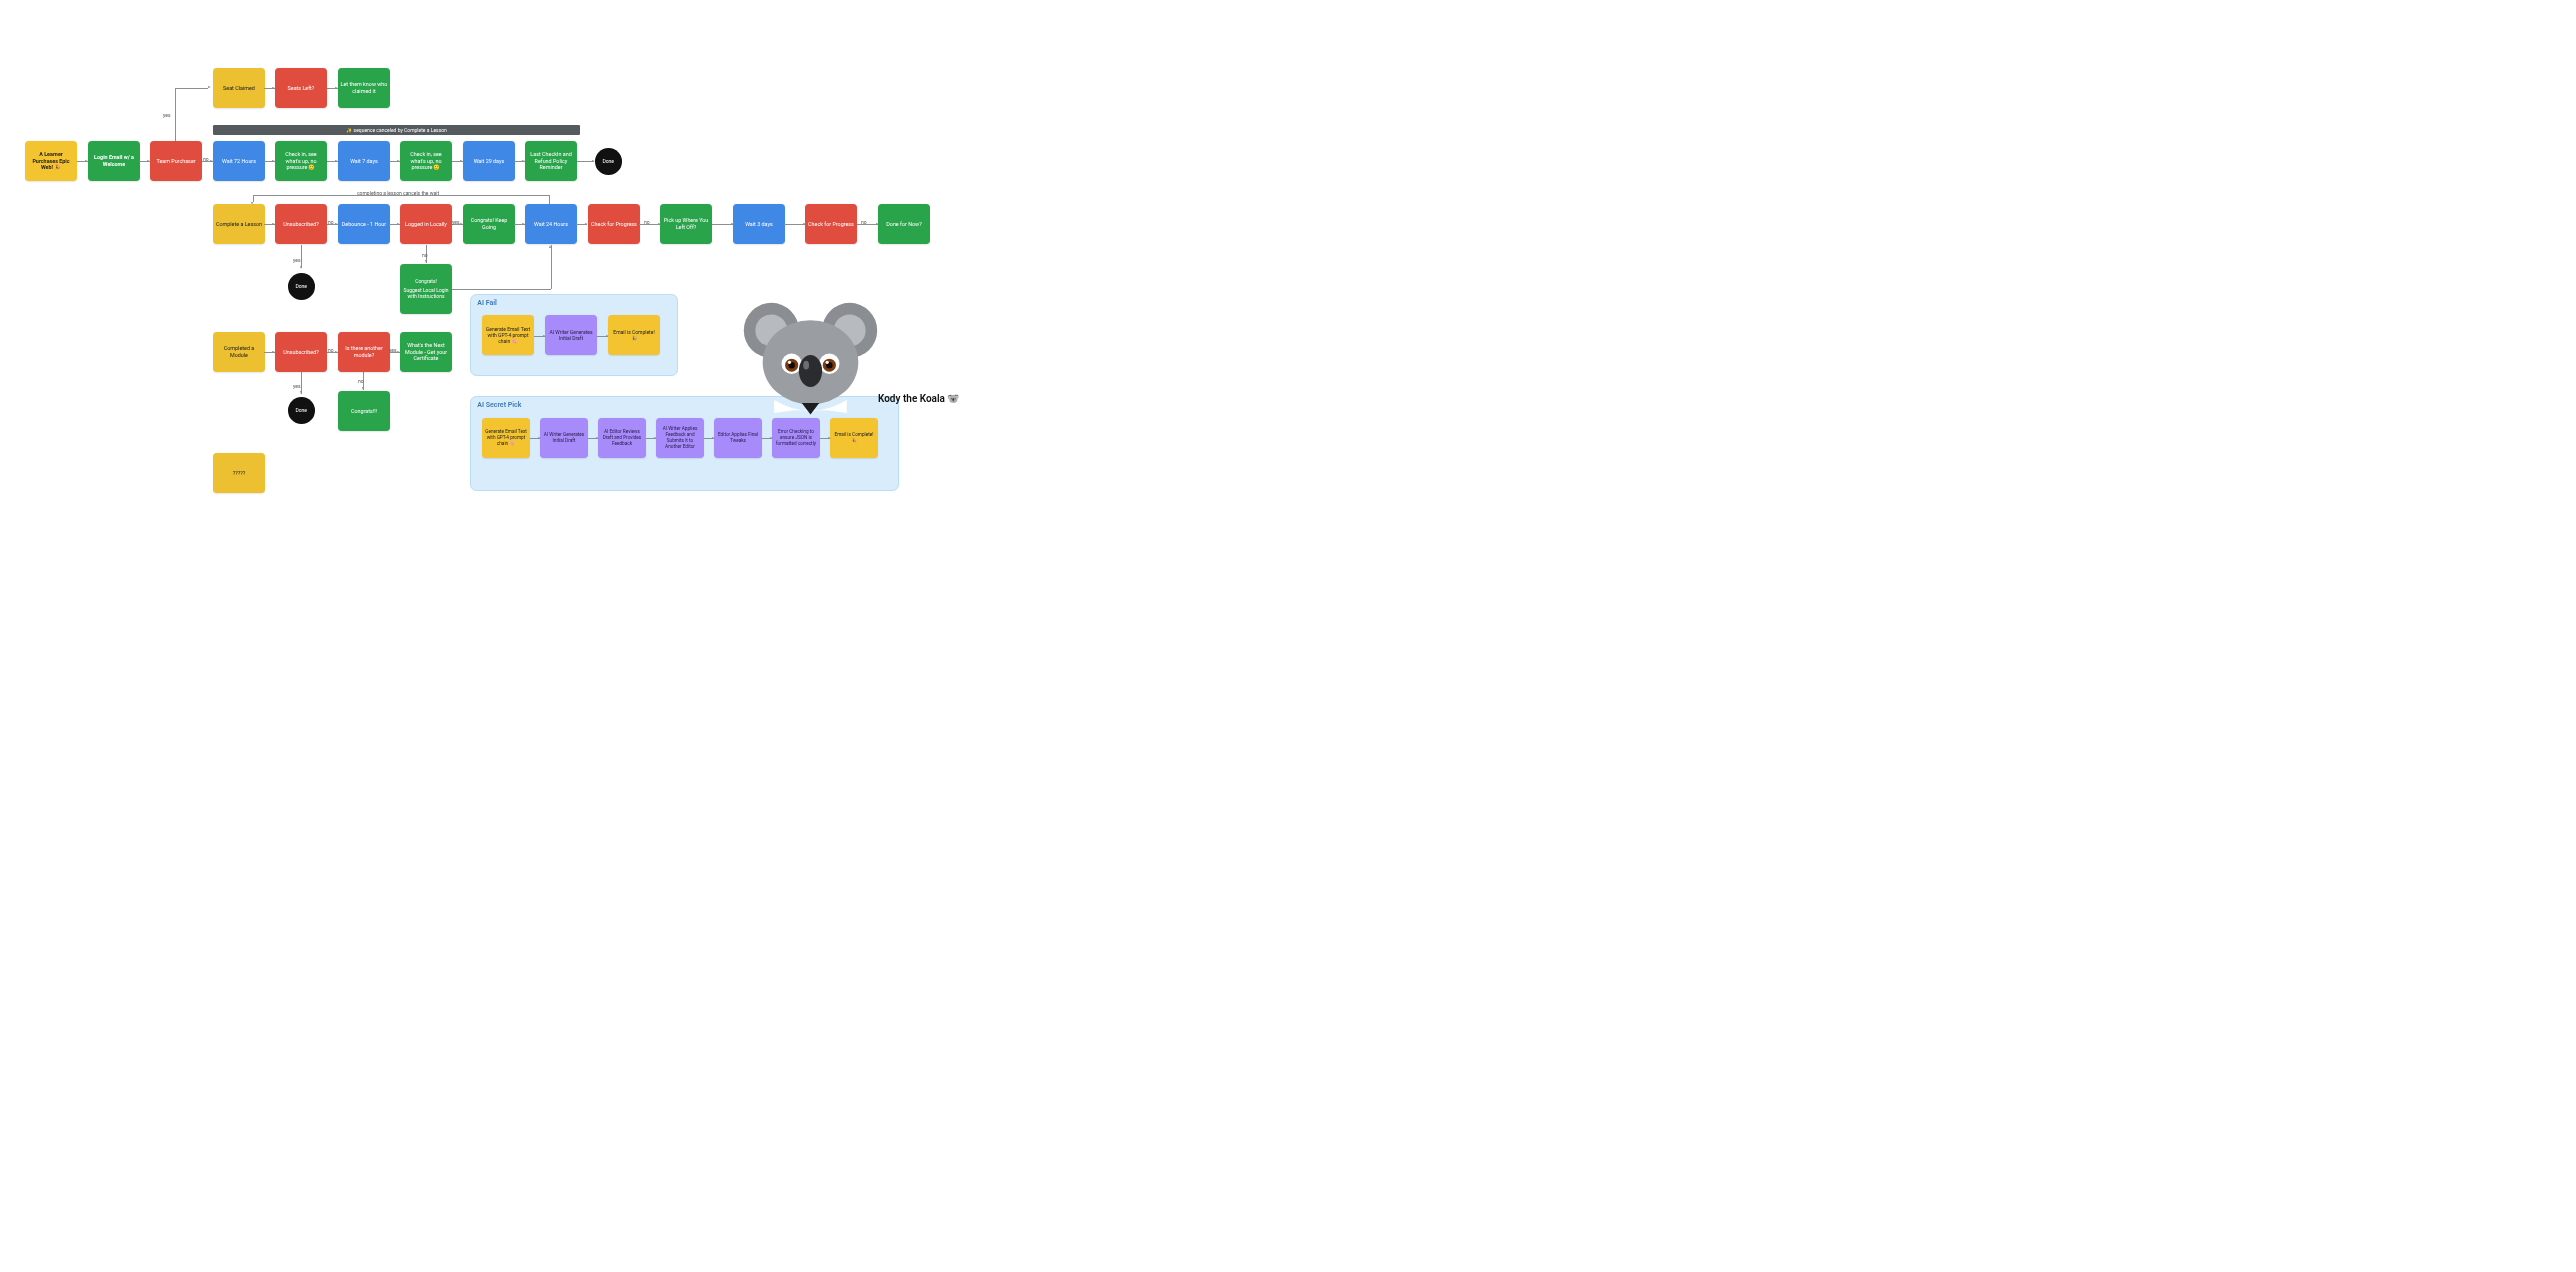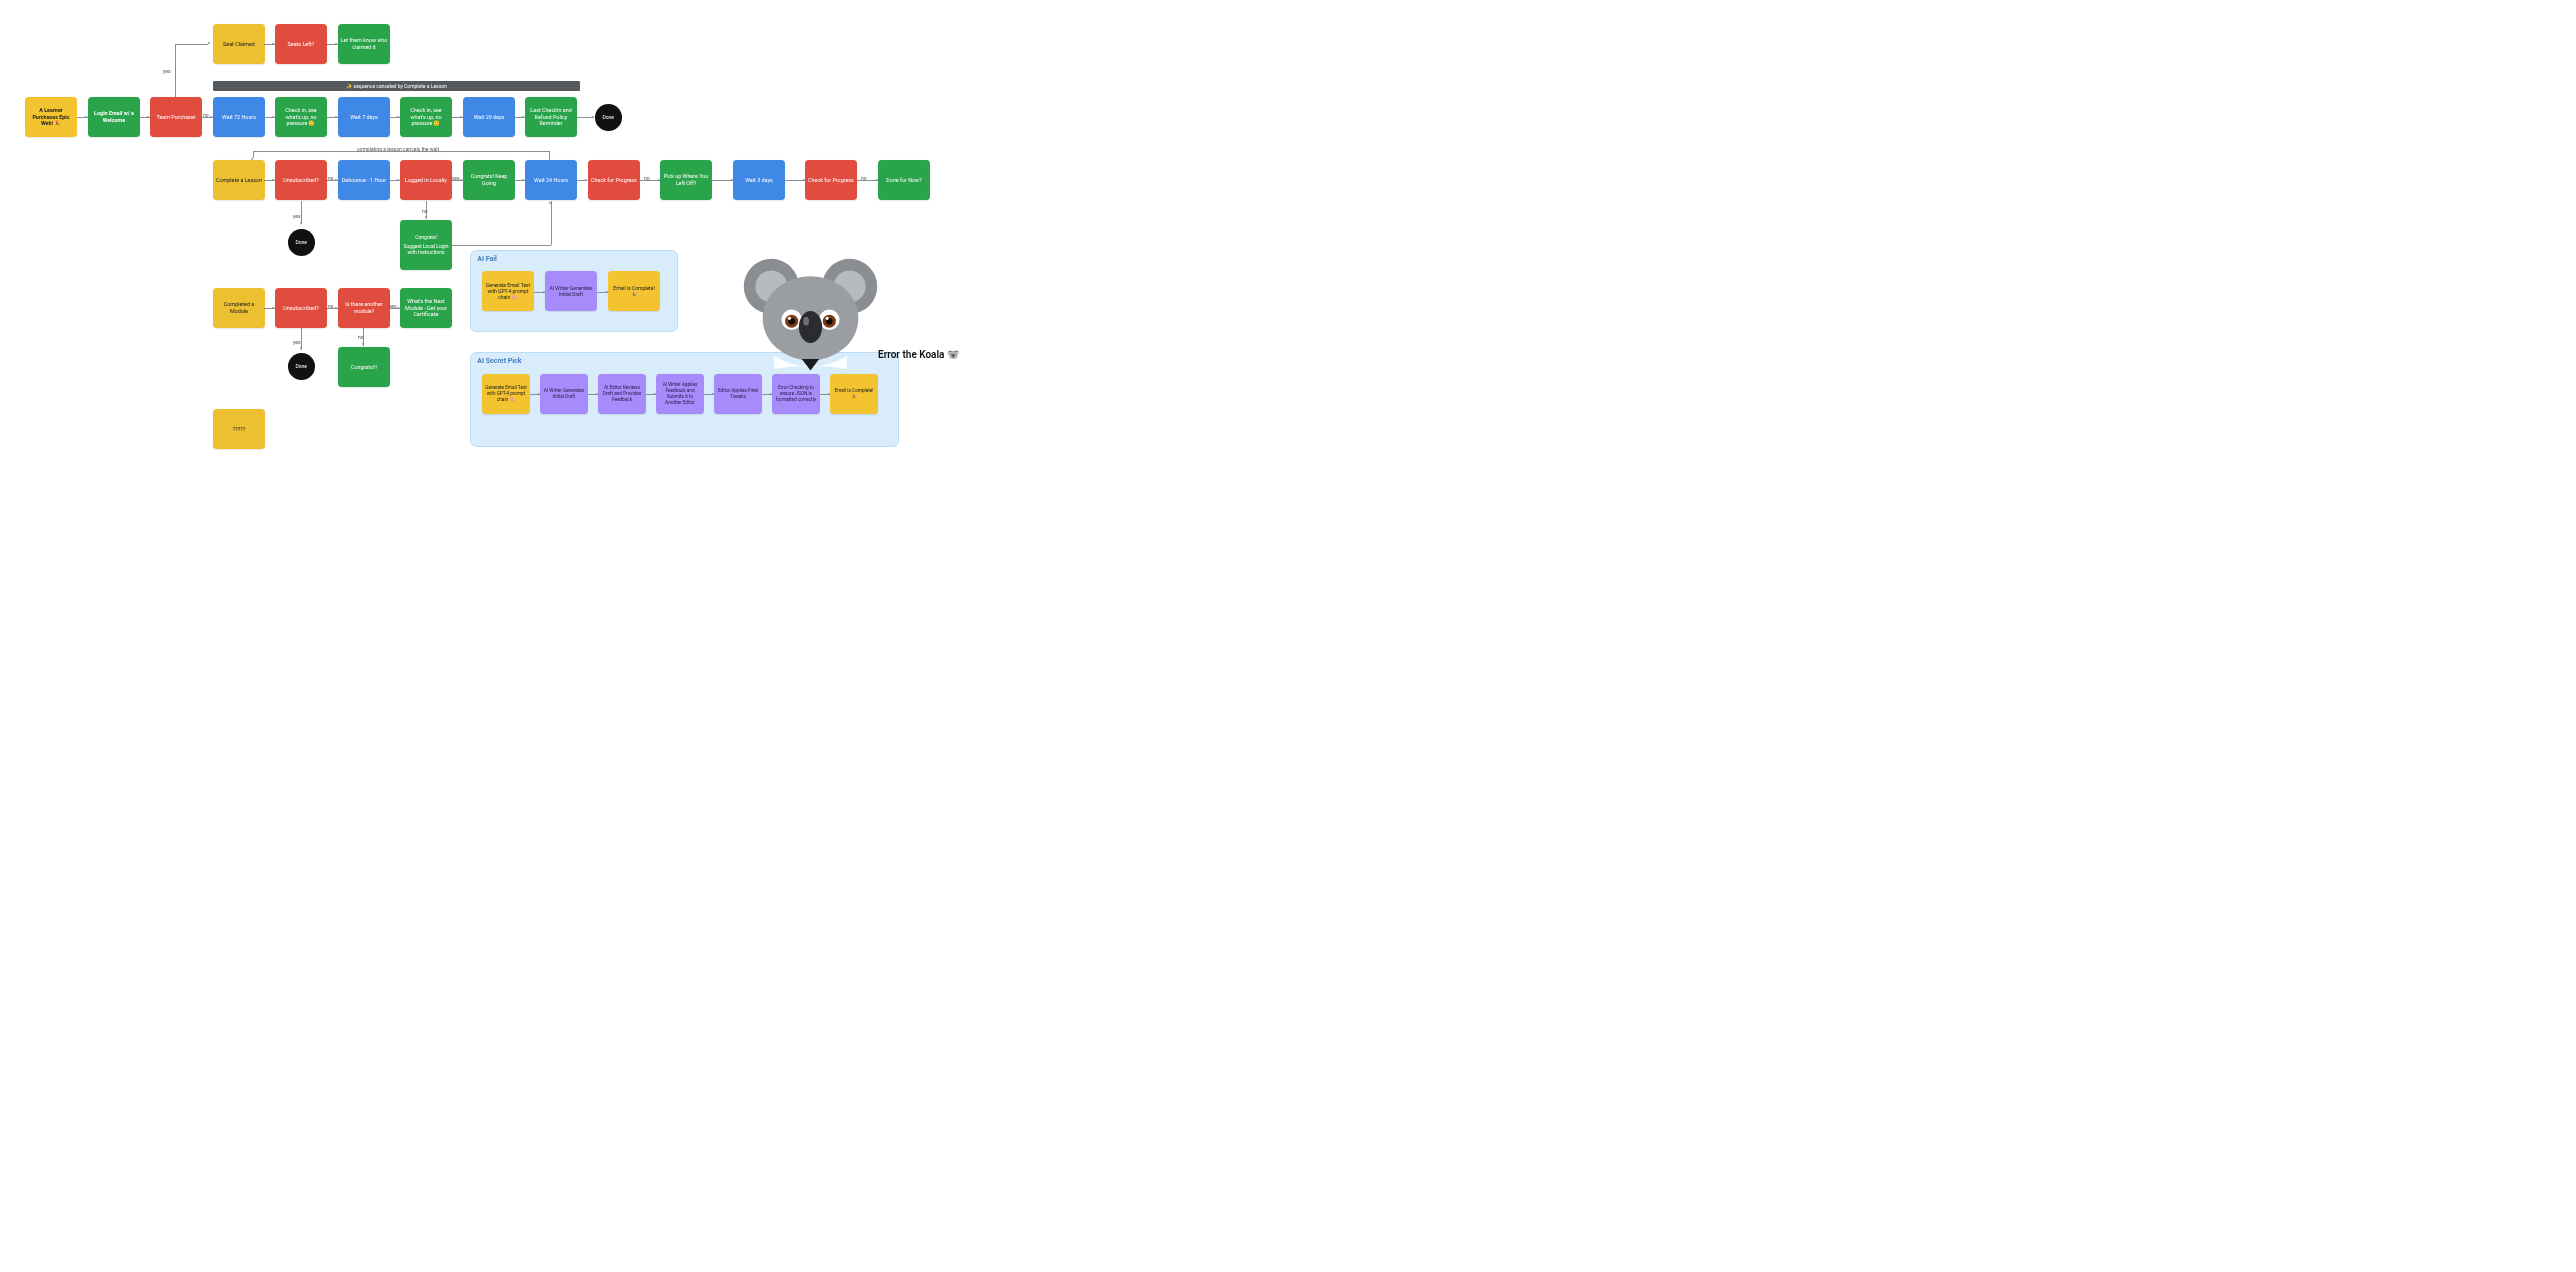--- a/index.html
+++ b/index.html
@@ -6,20 +6,21 @@
     margin: 0;
     padding: 0;
     background: #ffffff;
     font-family: -apple-system, BlinkMacSystemFont, "Segoe UI", Roboto, Helvetica, Arial, sans-serif;
     color: #fff;
   }
   .canvas {
     position: relative;
     width: 984px;
     height: 492px;
+    margin-top: 44px;
   }
   .node {
     position: absolute;
     width: 52px;
     height: 40px;
     border-radius: 3.8px;
     display: flex;
     align-items: center;
     justify-content: center;
     text-align: center;
@@ -290,16 +291,16 @@
     <circle cx="74" cy="112" r="9" fill="#7a3b12"></circle>
     <circle cx="126" cy="112" r="9" fill="#7a3b12"></circle>
     <circle cx="74" cy="112" r="4.5" fill="#120a04"></circle>
     <circle cx="126" cy="112" r="4.5" fill="#120a04"></circle>
     <circle cx="71" cy="108" r="2.2" fill="#fff"></circle>
     <circle cx="123" cy="108" r="2.2" fill="#fff"></circle>
 
     <ellipse cx="100" cy="120" rx="16" ry="22" fill="#2a2c30"></ellipse>
     <ellipse cx="94" cy="112" rx="4" ry="6" fill="#6b6e73"></ellipse>
   </svg>
-  <div class="caption" style="left:878px; top:349px">Error the Koala 🐨</div>
+  <div class="caption" style="left:878px; top:349px">Kody the Koala 🐨</div>
 
 </div>
 
 
 </body></html>

